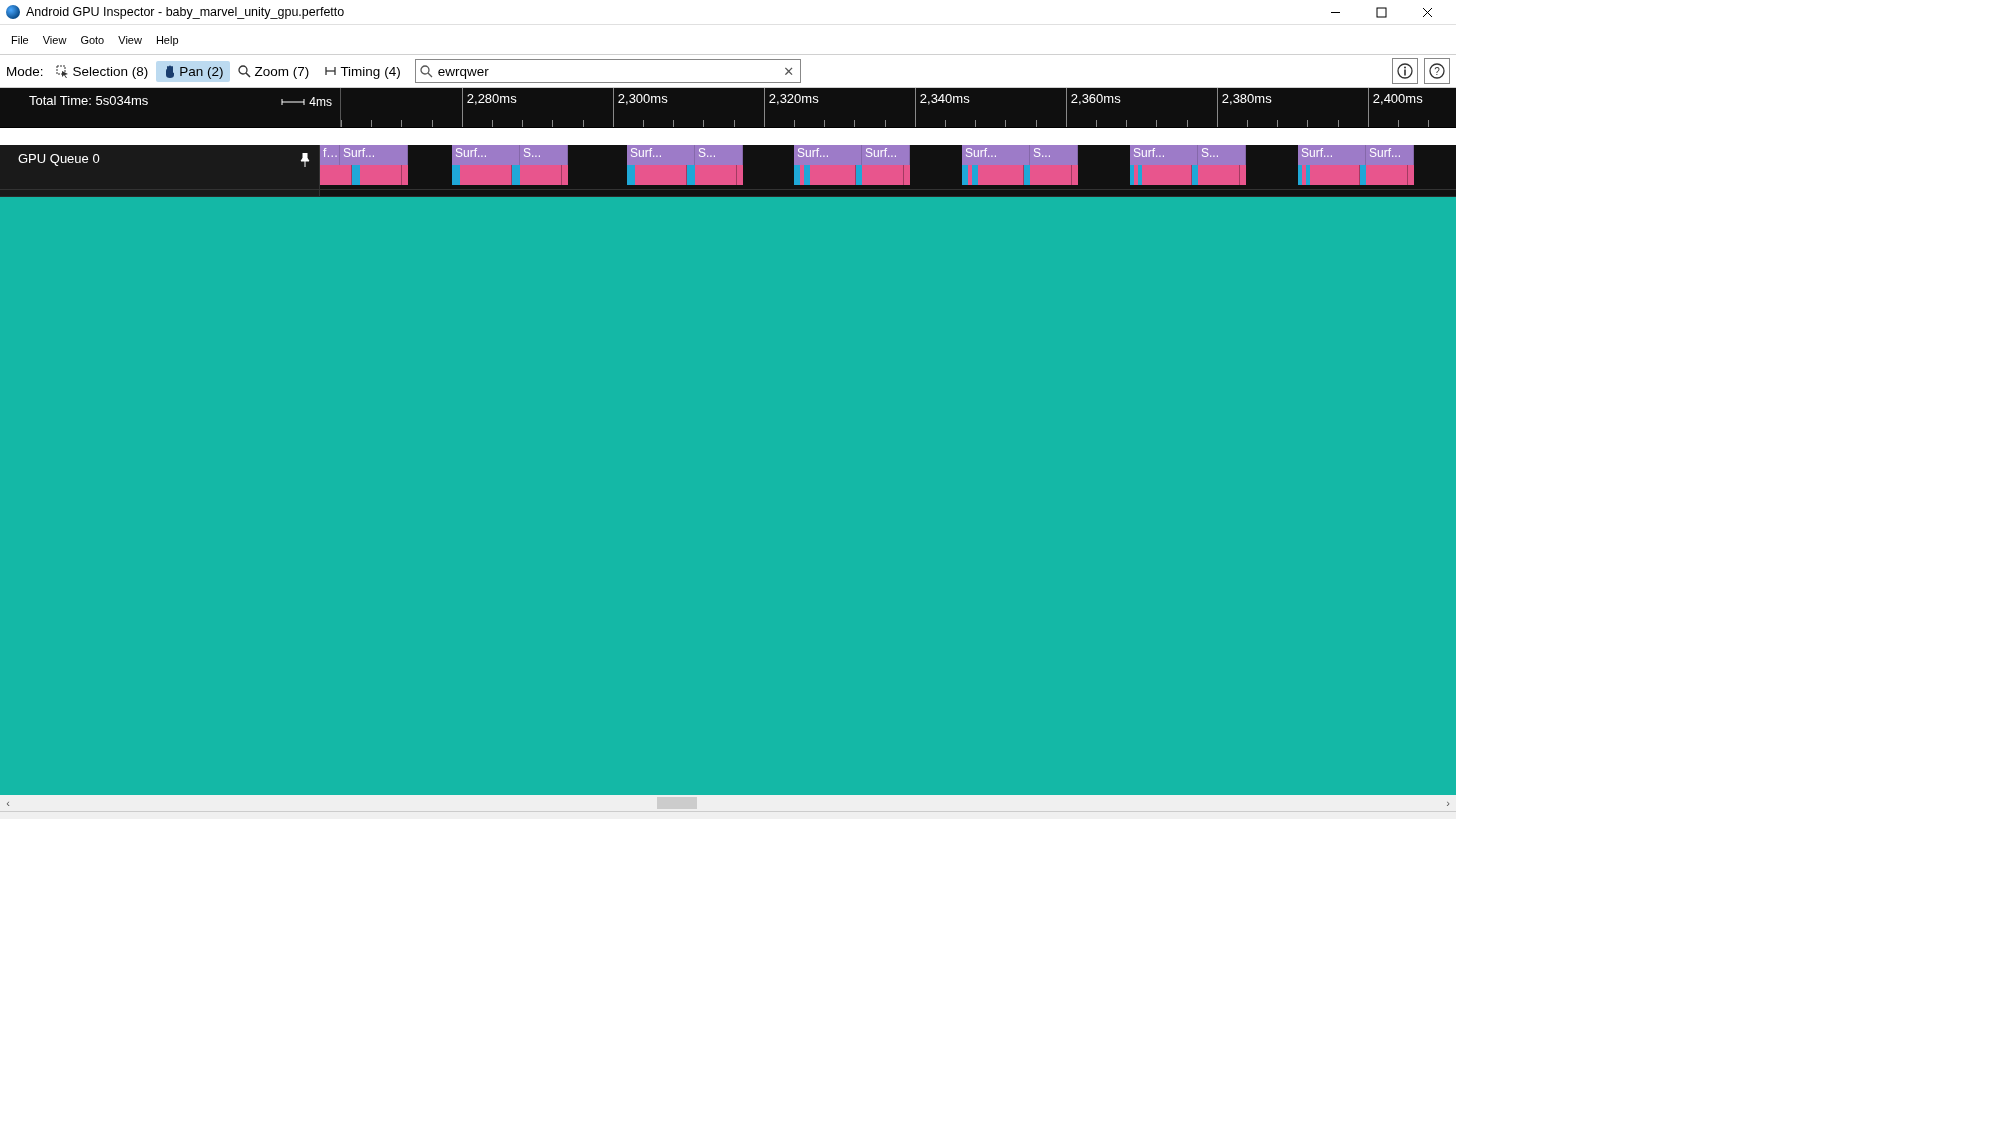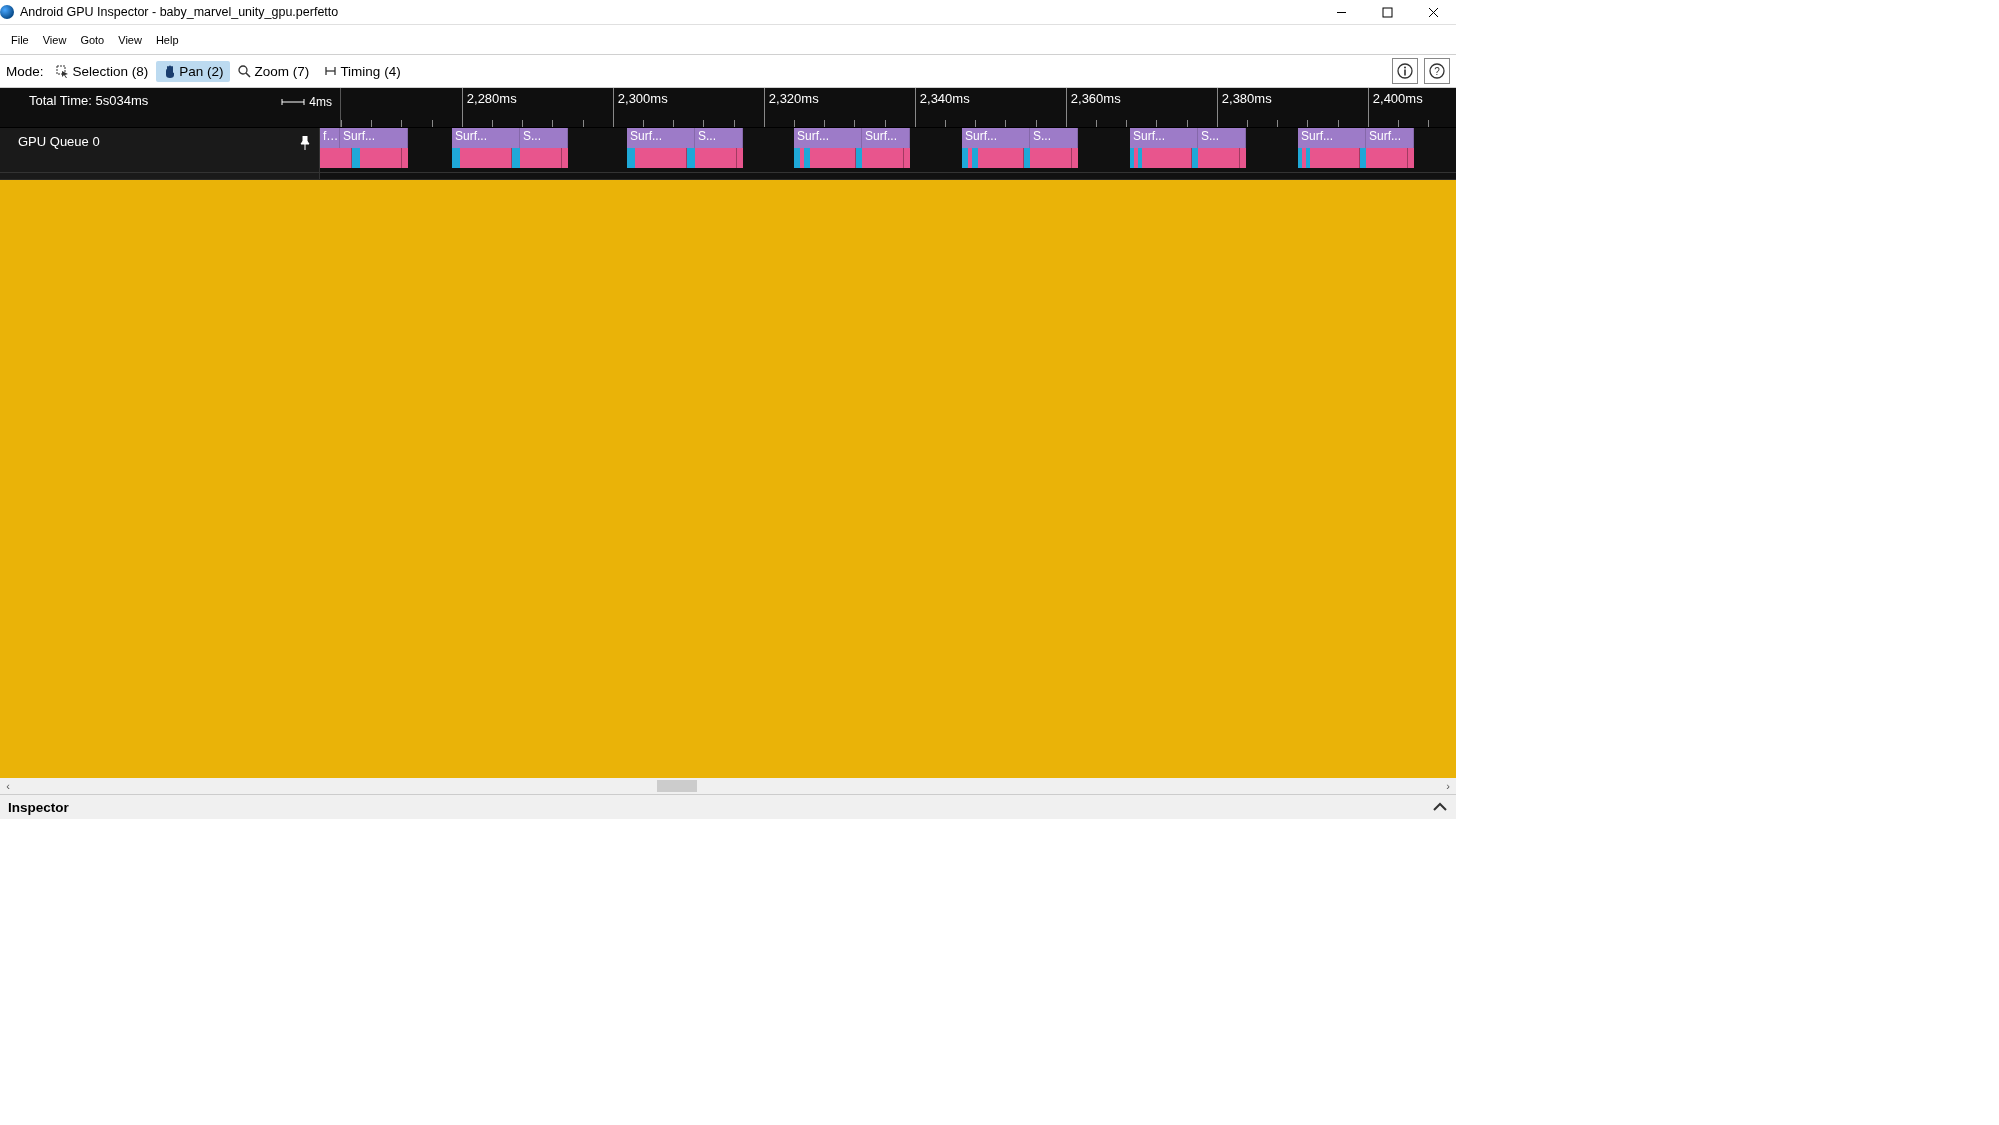--- a/index.html
+++ b/index.html
@@ -10,21 +10,21 @@
       color: #000;
       overflow: hidden;
       width: 1456px;
       height: 819px;
     }
     
     .titlebar {
       height: 25px;
       display: flex;
       align-items: center;
-      padding: 0 0;
+      padding: 0 6px;
       background: #fff;
       border-bottom: 1px solid #e0e0e0;
     }
     .titlebar .app-icon {
       width: 14px; height: 14px;
       border-radius: 50%;
       background: radial-gradient(circle at 35% 35%, #4aa8ff 0%, #0a4d8c 70%);
       margin-right: 6px;
     }
     .titlebar .title { flex: 1; font-size: 12.5px; }
@@ -138,23 +138,24 @@
       white-space: nowrap;
     }
     .ruler-minor {
       position: absolute;
       bottom: 0;
       height: 7px;
       border-left: 1px solid #888;
     }
     
     .track-area {
-      background: #eab308;
+      background: #14b8a6;
       position: relative;
       height: 650px;
+      margin-top: 17px;
     }
     .track-row {
       height: 45px;
       display: flex;
       border-bottom: 1px solid #333;
     }
     .track-label {
       width: 320px;
       background: #1a1a1a;
       color: #fff;
@@ -316,20 +317,30 @@
         <span class="mode-icon">
           <svg width="13" height="13" viewBox="0 0 13 13">
             <line x1="2" y1="6" x2="11" y2="6" stroke="#333" stroke-width="1.3"></line>
             <line x1="2" y1="2" x2="2" y2="10" stroke="#333" stroke-width="1.3"></line>
             <line x1="11" y1="2" x2="11" y2="10" stroke="#333" stroke-width="1.3"></line>
           </svg>
         </span>
         <span>Timing (4)</span>
       </div>
     </div>
+  <div class="search-wrap">
+    <span class="search-icon">
+      <svg width="13" height="13" viewBox="0 0 13 13">
+          <circle cx="5" cy="5" r="4" stroke="#555" stroke-width="1.3" fill="none"></circle>
+          <line x1="8" y1="8" x2="12" y2="12" stroke="#555" stroke-width="1.3"></line>
+        </svg>
+    </span>
+    <input type="text" value="ewrqwer" style="">
+    <span class="clear-btn">✕</span>
+  </div>
   <div class="spacer"></div>
   <div class="tool-right-btn">
     <svg width="16" height="16" viewBox="0 0 16 16">
         <circle cx="8" cy="8" r="7" stroke="#333" stroke-width="1.3" fill="none"></circle>
         <circle cx="8" cy="4.5" r="1" fill="#333"></circle>
         <rect x="7.2" y="6.5" width="1.6" height="6" fill="#333"></rect>
       </svg>
   </div>
   <div class="tool-right-btn">
     <svg width="16" height="16" viewBox="0 0 16 16">

